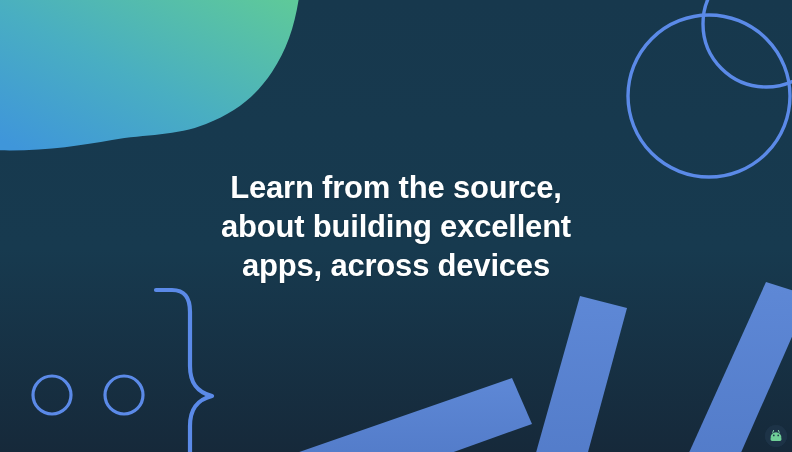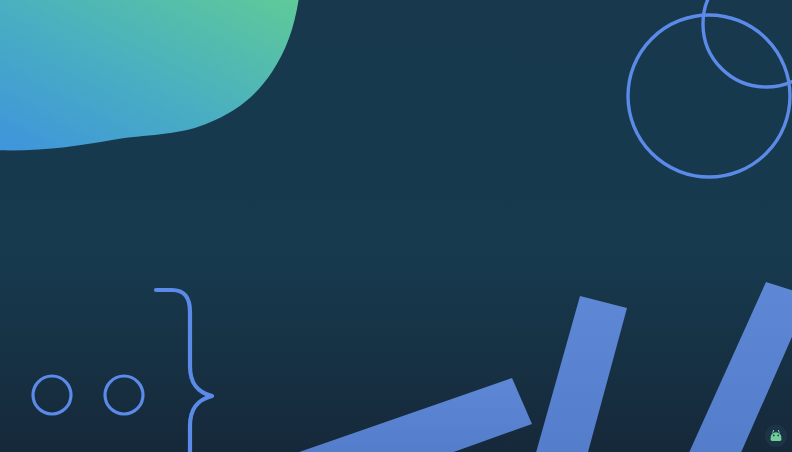--- a/index.html
+++ b/index.html
@@ -108,20 +108,23 @@
 
       <g fill="url(#barGrad)">
         <polygon points="512,378 532,424 258,522 236,474"></polygon>
         <polygon points="580,296 627,308 548,600 498,588"></polygon>
         <polygon points="766,282 810,296 676,600 628,588"></polygon>
       </g>
 
     </g>
   </svg>
 
+  <div id="headline">Learn from the source,
+about building excellent
+apps, across devices</div>
 
   <div id="badge">
     <svg width="22" height="22" viewBox="0 0 22 22" xmlns="http://www.w3.org/2000/svg">
       <circle cx="11" cy="11" r="11" fill="#1d3347"></circle>
       <g stroke="#8fe3b6" stroke-width="0.9" stroke-linecap="round" fill="none">
         <line x1="8.6" y1="5.4" x2="7.8" y2="7.4"></line>
         <line x1="13.4" y1="5.4" x2="14.2" y2="7.4"></line>
       </g>
       <path d="M5.6,12.6 A5.4,5.4 0 0 1 16.4,12.6 Z" fill="#6fcf97"></path>
       <rect x="5.6" y="12.0" width="10.8" height="4.0" rx="1.4" fill="#6fcf97"></rect>

